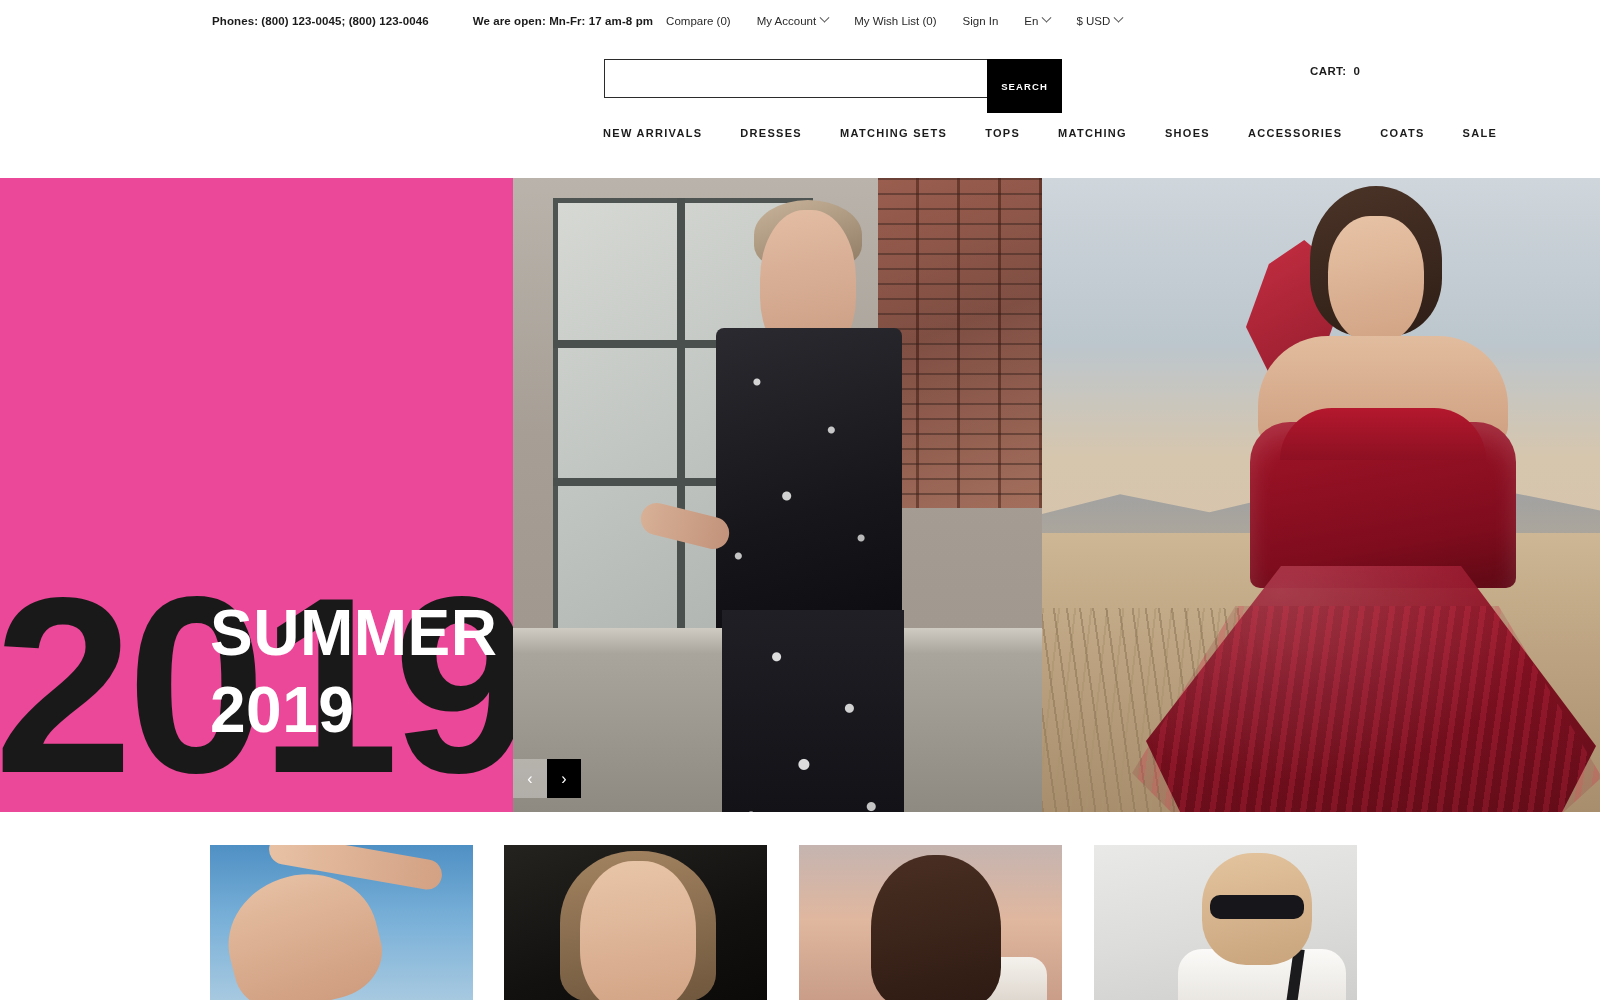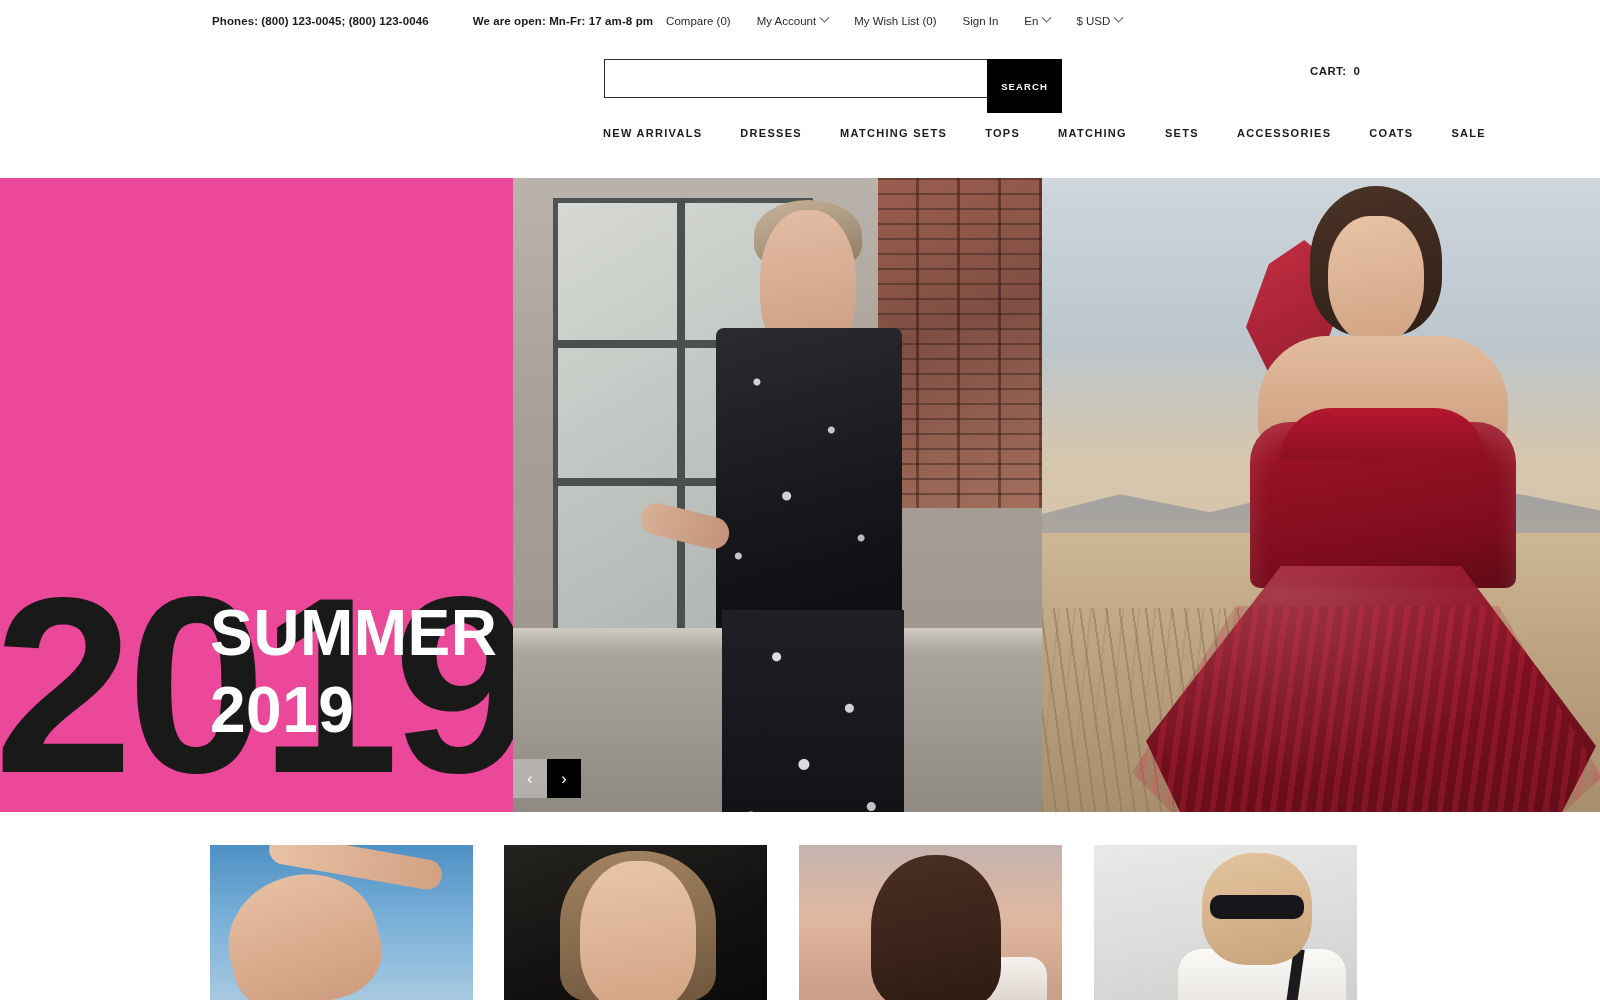--- a/index.html
+++ b/index.html
@@ -402,21 +402,21 @@
     <span>CART:</span>
     <span>0</span>
   </div>
 
   <nav class="mainnav">
     <a class="nav-item">NEW ARRIVALS</a>
     <a class="nav-item">DRESSES</a>
     <a class="nav-item">MATCHING SETS</a>
     <a class="nav-item">TOPS</a>
     <a class="nav-item">MATCHING</a>
-    <a class="nav-item">SETS</a>
+    <a class="nav-item">SHOES</a>
     <a class="nav-item">ACCESSORIES</a>
     <a class="nav-item">COATS</a>
     <a class="nav-item">SALE</a>
   </nav>
 
   <section class="hero">
 
     <div class="hero-dark">
       <div class="hero-watermark">2019</div>
       <div class="hero-copy">

